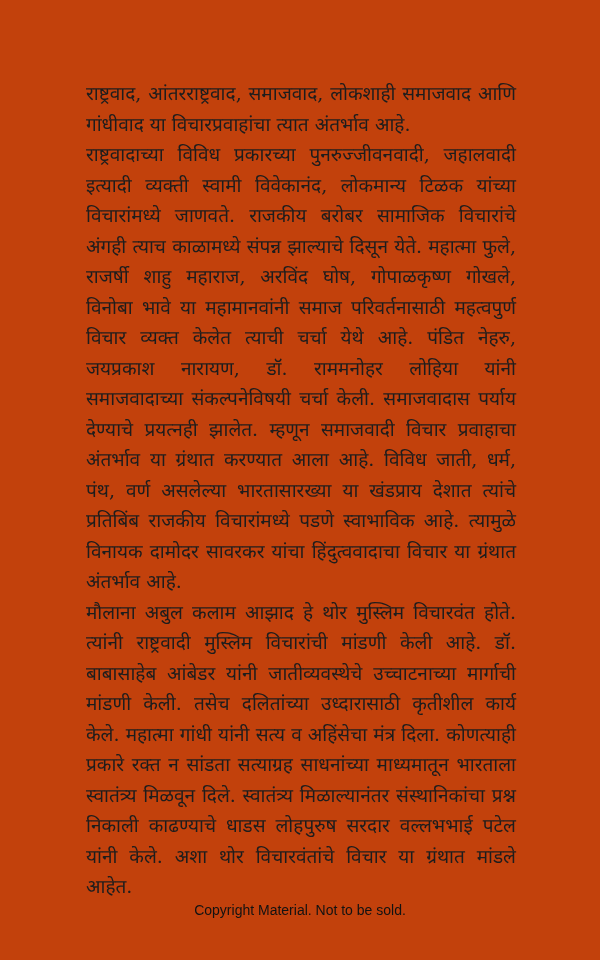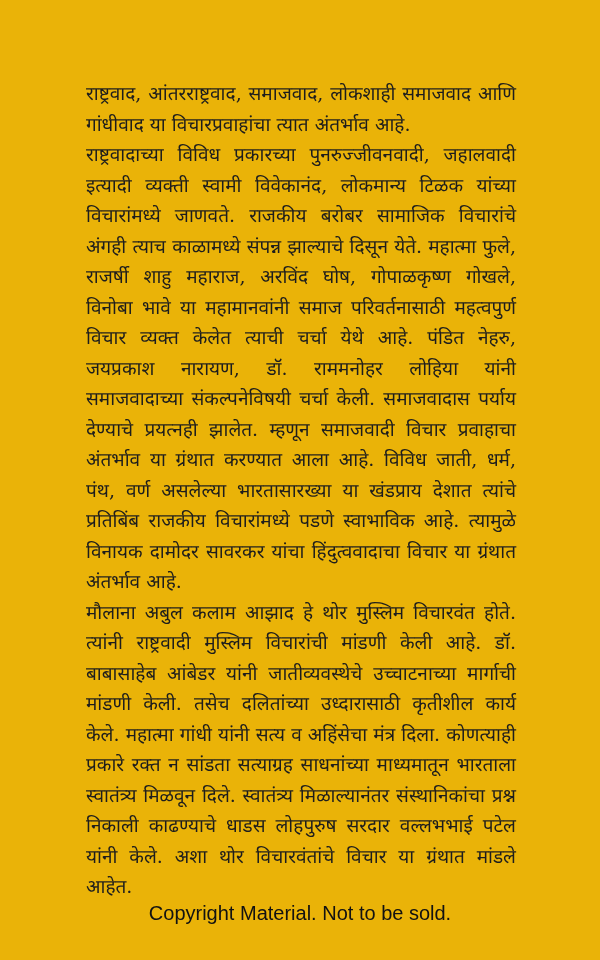--- a/index.html
+++ b/index.html
@@ -4,21 +4,21 @@
 <style>
   html, body {
     margin: 0;
     padding: 0;
     background: #ffffff;
   }
   .page {
     position: relative;
     width: 600px;
     height: 960px;
-    background: #eab308;
+    background: #c2410c;
     overflow: hidden;
     font-family: "DejaVu Serif", serif;
   }
   .text-block {
     position: absolute;
     left: 86px;
     top: 78px;
     width: 430px;
     color: #1d1d1d;
     font-size: 19px;
@@ -32,21 +32,21 @@
     text-align: justify;
     text-align-last: left;
   }
   .footer {
     position: absolute;
     left: 0;
     top: 902px;
     width: 600px;
     text-align: center;
     font-family: "Liberation Sans", sans-serif;
-    font-size: 20px;
+    font-size: 14px;
     color: #121212;
   }
 </style>
 </head>
 <body>
 
 <div class="page">
   <div class="text-block">
     <p>राष्ट्रवाद, आंतरराष्ट्रवाद, समाजवाद, लोकशाही समाजवाद आणि गांधीवाद या विचारप्रवाहांचा त्यात अंतर्भाव आहे.</p>
     <p>राष्ट्रवादाच्या विविध प्रकारच्या पुनरुज्जीवनवादी, जहालवादी इत्यादी व्यक्ती स्वामी विवेकानंद, लोकमान्य टिळक यांच्या विचारांमध्ये जाणवते. राजकीय बरोबर सामाजिक विचारांचे अंगही त्याच काळामध्ये संपन्न झाल्याचे दिसून येते. महात्मा फुले, राजर्षी शाहु महाराज, अरविंद घोष, गोपाळकृष्ण गोखले, विनोबा भावे या महामानवांनी समाज परिवर्तनासाठी महत्वपुर्ण विचार व्यक्त केलेत त्याची चर्चा येथे आहे. पंडित नेहरु, जयप्रकाश नारायण, डॉ. राममनोहर लोहिया यांनी समाजवादाच्या संकल्पनेविषयी चर्चा केली. समाजवादास पर्याय देण्याचे प्रयत्नही झालेत. म्हणून समाजवादी विचार प्रवाहाचा अंतर्भाव या ग्रंथात करण्यात आला आहे. विविध जाती, धर्म, पंथ, वर्ण असलेल्या भारतासारख्या या खंडप्राय देशात त्यांचे प्रतिबिंब राजकीय विचारांमध्ये पडणे स्वाभाविक आहे. त्यामुळे विनायक दामोदर सावरकर यांचा हिंदुत्ववादाचा विचार या ग्रंथात अंतर्भाव आहे.</p>

